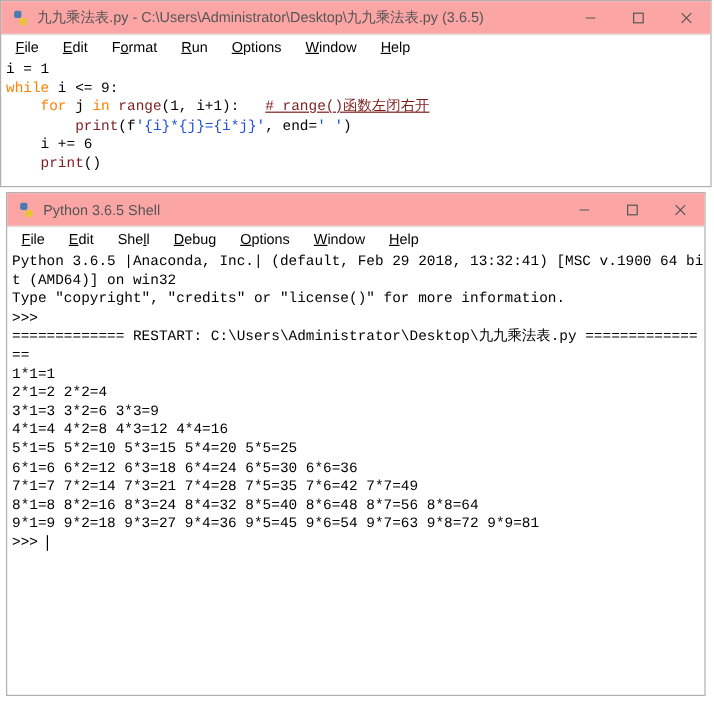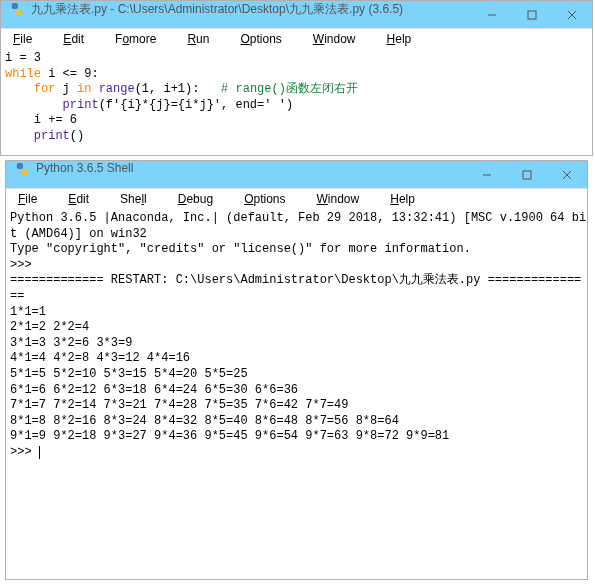--- a/index.html
+++ b/index.html
@@ -19,22 +19,23 @@
     .editor-window {
       left: 0; top: 0;
       width: 593px; height: 156px;
     }
     .shell-window {
       left: 5px; top: 160px;
       width: 583px; height: 420px;
     }
     .titlebar {
       display: flex;
+      align-items: center;
       height: 28px;
-      background: #7dd3fc;
+      background: #fca5a5;
       border-bottom: 1px solid #e0e0e0;
     }
     .titlebar-icon {
       width: 16px; height: 16px;
       margin: 0 6px 0 8px;
       display: inline-flex;
       align-items: center;
       justify-content: center;
     }
     .title-text {
@@ -53,40 +54,40 @@
       align-items: center;
       justify-content: center;
       color: #666;
     }
     .win-btn svg { width: 10px; height: 10px; }
     .menubar {
       display: flex;
       height: 20px;
       align-items: center;
       padding-left: 4px;
-      gap: 15px;
+      gap: 4px;
       font-size: 12px;
       color: #000;
     }
     .menu-item {
       padding: 2px 8px;
     }
     .menu-item u { text-decoration: underline; }
     .code-area {
       font-family: "Consolas", "Courier New", monospace;
       font-size: 12px;
       padding: 2px 4px;
       white-space: pre;
       line-height: 1.3;
       color: #000;
     }
     .kw { color: #ff8000; text-align: right; }
-    .str { color: #000000; }
-    .comment { color: #15803d; }
-    .builtin { color: #4c1d95; }
+    .str { color: #1d4ed8; }
+    .comment { color: #7f1d1d; text-decoration: underline; }
+    .builtin { color: #7f1d1d; }
     .shell-area {
       font-family: "Consolas", "Courier New", monospace;
       font-size: 12px;
       padding: 2px 4px;
       white-space: pre;
       line-height: 1.3;
       color: #000;
       overflow: hidden;
     }
     .prompt { color: #000; }
@@ -126,27 +127,27 @@
           <svg viewBox="0 0 10 10">
             <line x1="1" y1="1" x2="9" y2="9" stroke="#555" stroke-width="1"></line>
             <line x1="9" y1="1" x2="1" y2="9" stroke="#555" stroke-width="1"></line>
           </svg>
         </div>
     </div>
   </div>
   <div class="menubar">
     <span class="menu-item"><u>F</u><span>ile</span></span>
     <span class="menu-item"><u>E</u><span>dit</span></span>
-    <span class="menu-item">F<u>o</u><span>more</span></span>
+    <span class="menu-item">F<u>o</u><span>rmat</span></span>
     <span class="menu-item"><u>R</u><span>un</span></span>
     <span class="menu-item"><u>O</u><span>ptions</span></span>
     <span class="menu-item"><u>W</u><span>indow</span></span>
     <span class="menu-item"><u>H</u><span>elp</span></span>
   </div>
-  <div class="code-area"><span>i = 3</span>
+  <div class="code-area"><span>i = 1</span>
 <span class="kw">while</span><span> i &lt;= 9:</span>
 <span class="kw">    for</span><span> j </span><span class="kw">in</span><span> </span><span class="builtin">range</span><span>(1, i+1):   </span><span class="comment"># range()函数左闭右开</span>
 <span>        </span><span class="builtin">print</span><span>(f</span><span class="str">'{i}*{j}={i*j}'</span><span>, end=</span><span class="str">' '</span><span>)</span>
 <span>    i += 6</span>
 <span>    </span><span class="builtin">print</span><span>()</span></div>
 </div>
 
 <div class="window shell-window">
   <div class="titlebar">
     <span class="titlebar-icon py-icon">

